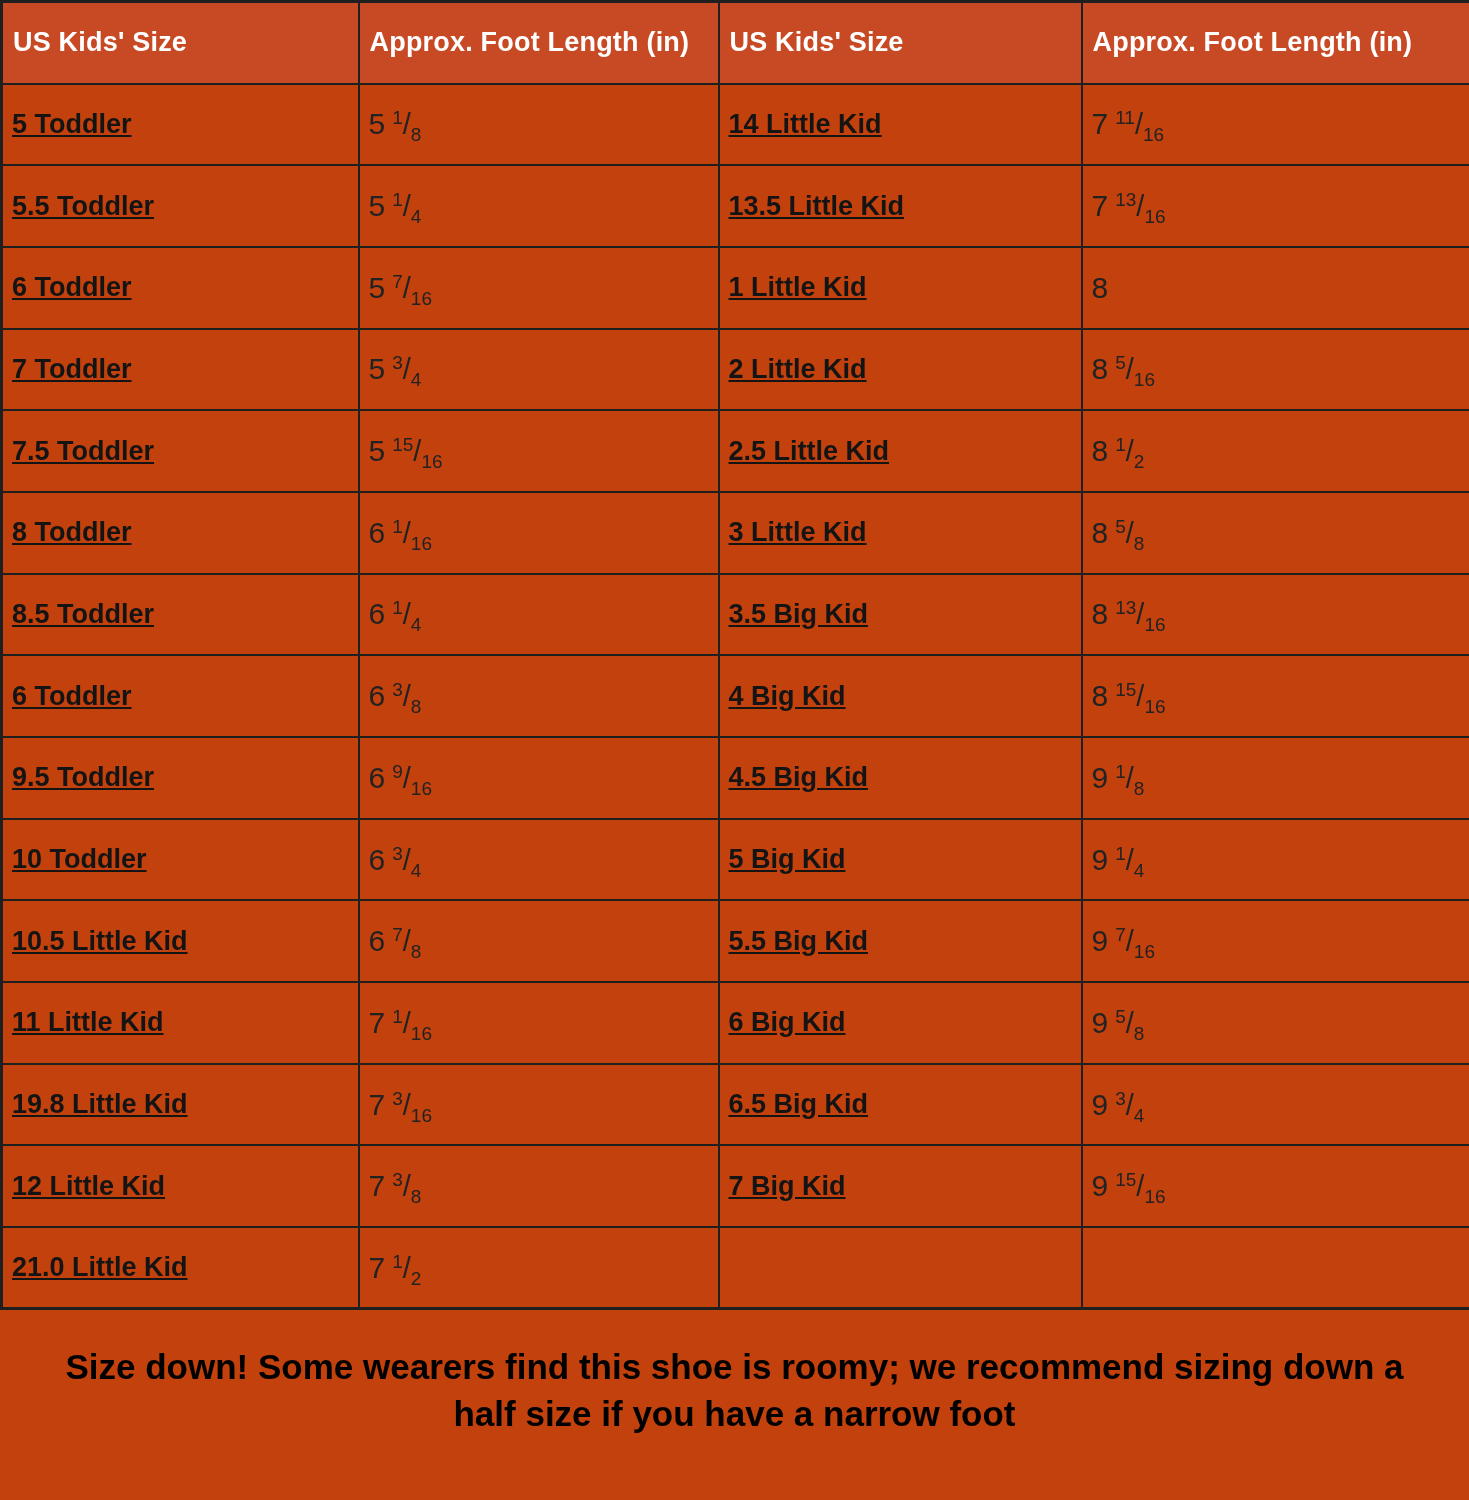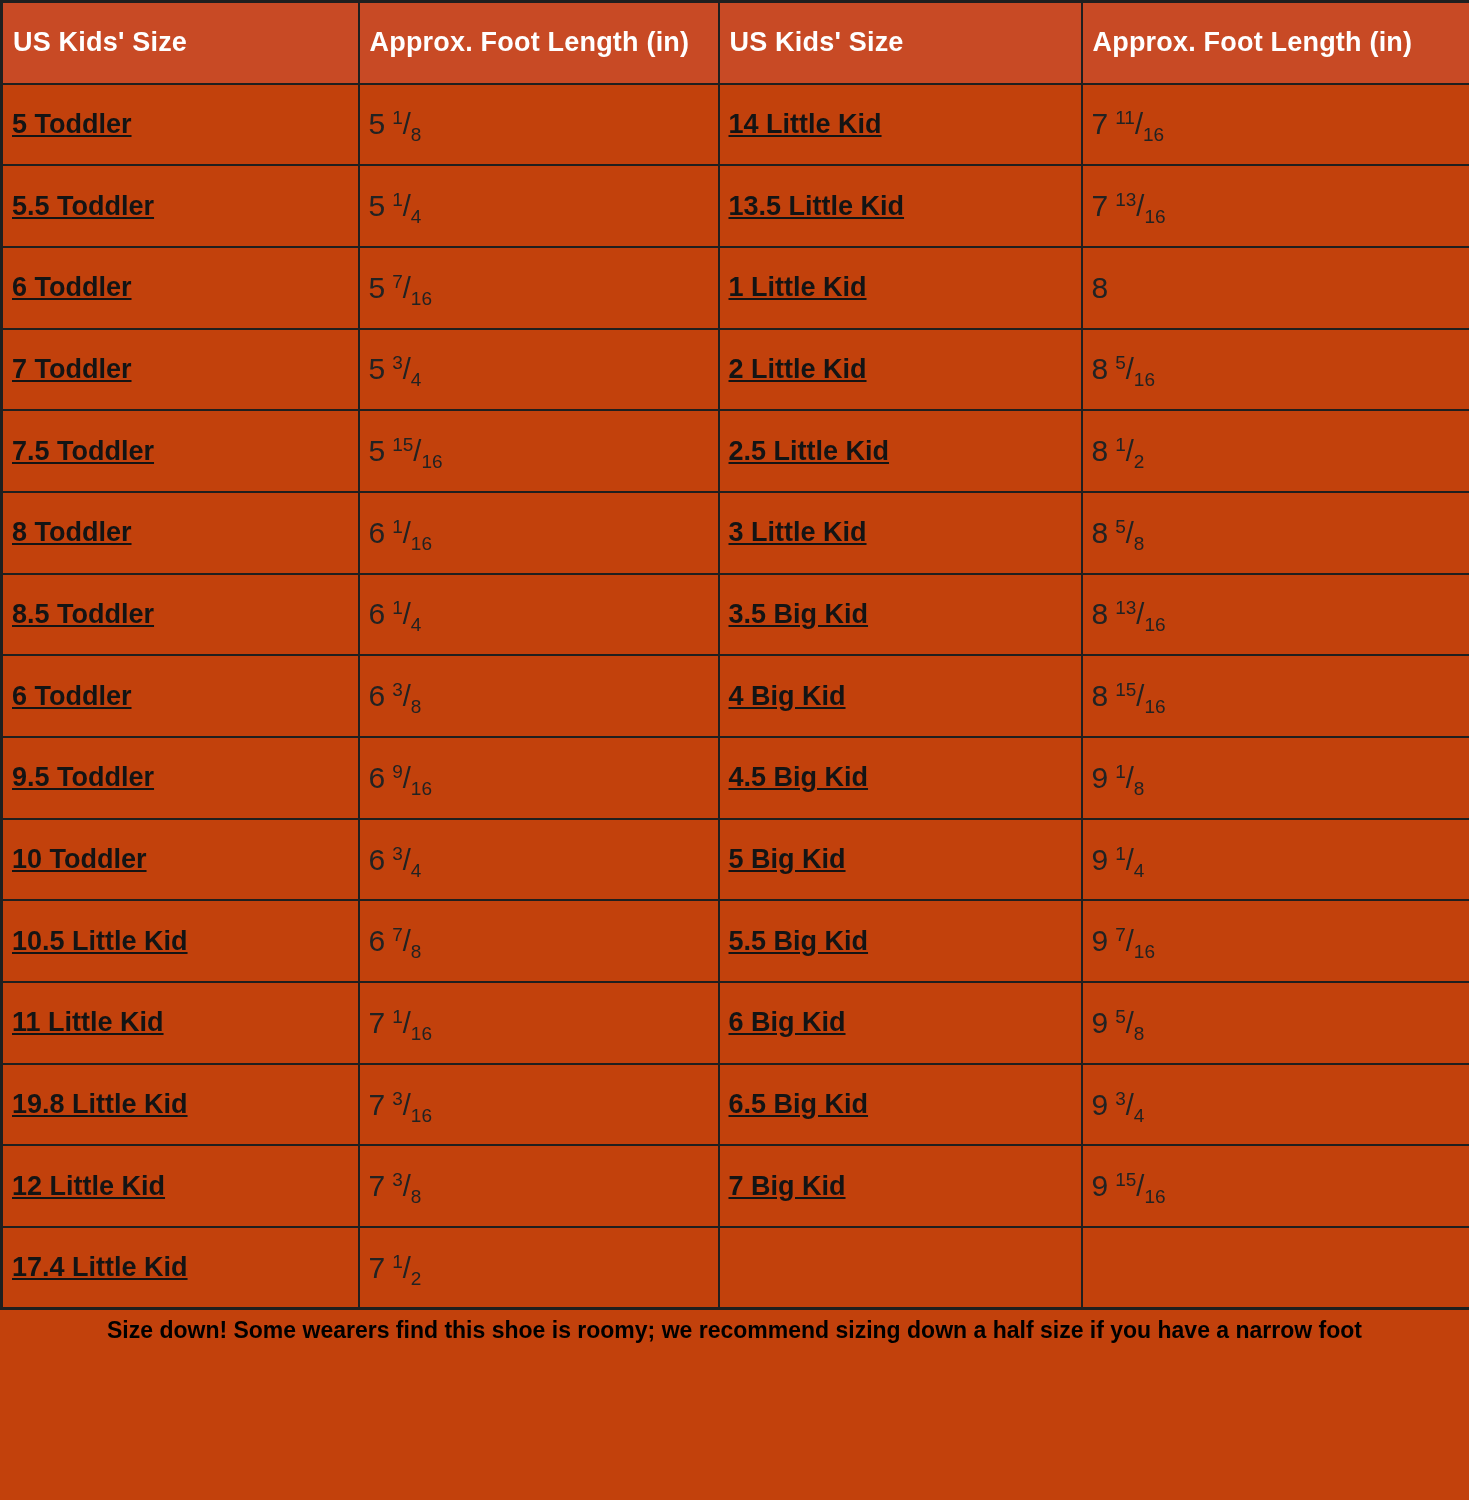--- a/index.html
+++ b/index.html
@@ -28,23 +28,23 @@
     letter-spacing:0.2px;
   }
   td{height:81.7px;padding:0 4px 0 9px;color:#141414;}
   td.size{font-weight:bold;font-size:27px;text-decoration:underline;}
   td.len{font-weight:normal;font-size:30px;color:#222;}
   .frac{display:inline-block;}
   .frac sup{font-size:19px;vertical-align:10px;margin-left:7px;line-height:0;}
   .frac .slash{font-size:29px;}
   .frac sub{font-size:19px;vertical-align:-7px;line-height:0;}
   .footer-note{
-    width:1398px;margin:0 auto;text-align:center;
-    font-weight:bold;font-size:23px;line-height:1.32;color:var(--note-text);
-    padding-top:5px;
+    width:1398px;margin:8px auto;text-align:center;
+    font-weight:bold;font-size:35px;line-height:1.32;color:var(--note-text);
+    padding-top:26px;
   }
 </style>
 </head>
 <body>
 
 <div class="page">
   <table class="size-chart">
     <colgroup>
       <col style="width:357px">
       <col style="width:360px">
@@ -138,21 +138,21 @@
           <td class="size">6.5 Big Kid</td>
           <td class="len">9<span class="frac"><sup>3</sup><span class="slash">/</span><sub>4</sub></span></td>
         </tr>
         <tr>
           <td class="size">12 Little Kid</td>
           <td class="len">7<span class="frac"><sup>3</sup><span class="slash">/</span><sub>8</sub></span></td>
           <td class="size">7 Big Kid</td>
           <td class="len">9<span class="frac"><sup>15</sup><span class="slash">/</span><sub>16</sub></span></td>
         </tr>
         <tr>
-          <td class="size">17.4 Little Kid</td>
+          <td class="size">21.0 Little Kid</td>
           <td class="len">7<span class="frac"><sup>1</sup><span class="slash">/</span><sub>2</sub></span></td>
           <td class="size"></td>
           <td class="len"></td>
         </tr>
       </tbody>
   </table>
 
   <div class="footer-note">Size down! Some wearers find this shoe is roomy; we recommend sizing down a half size if you have a narrow foot</div>
 </div>
 

